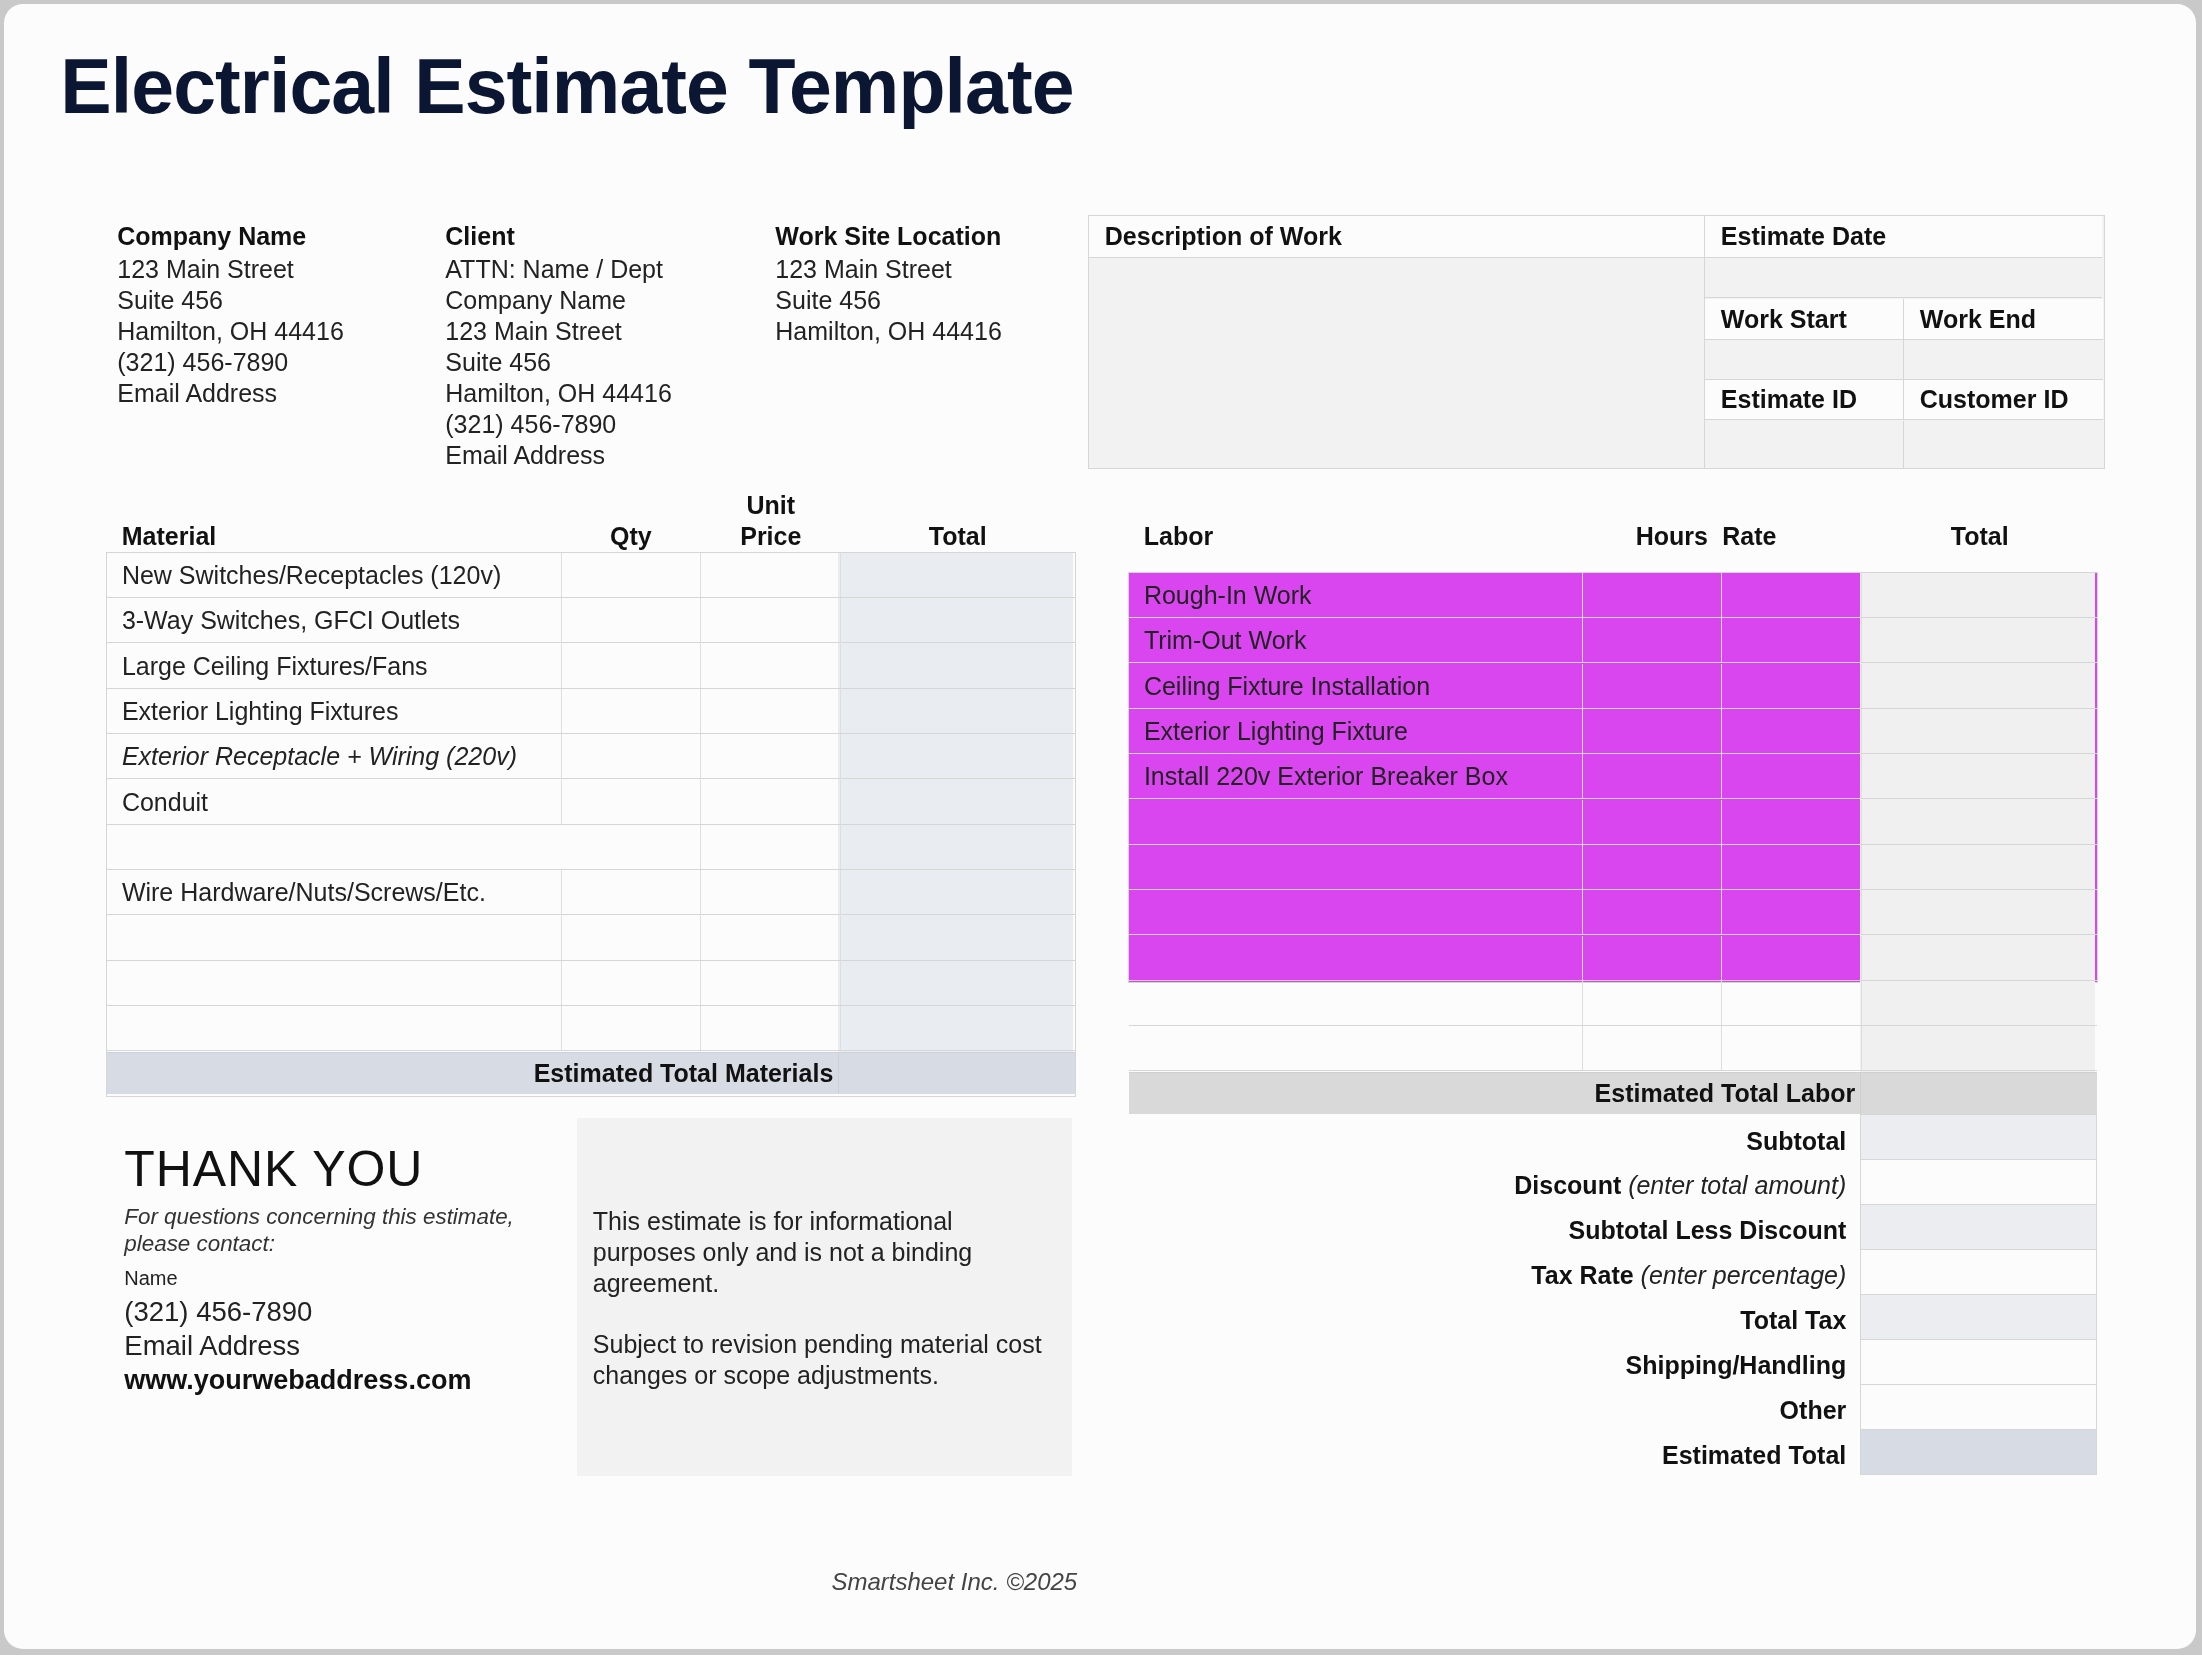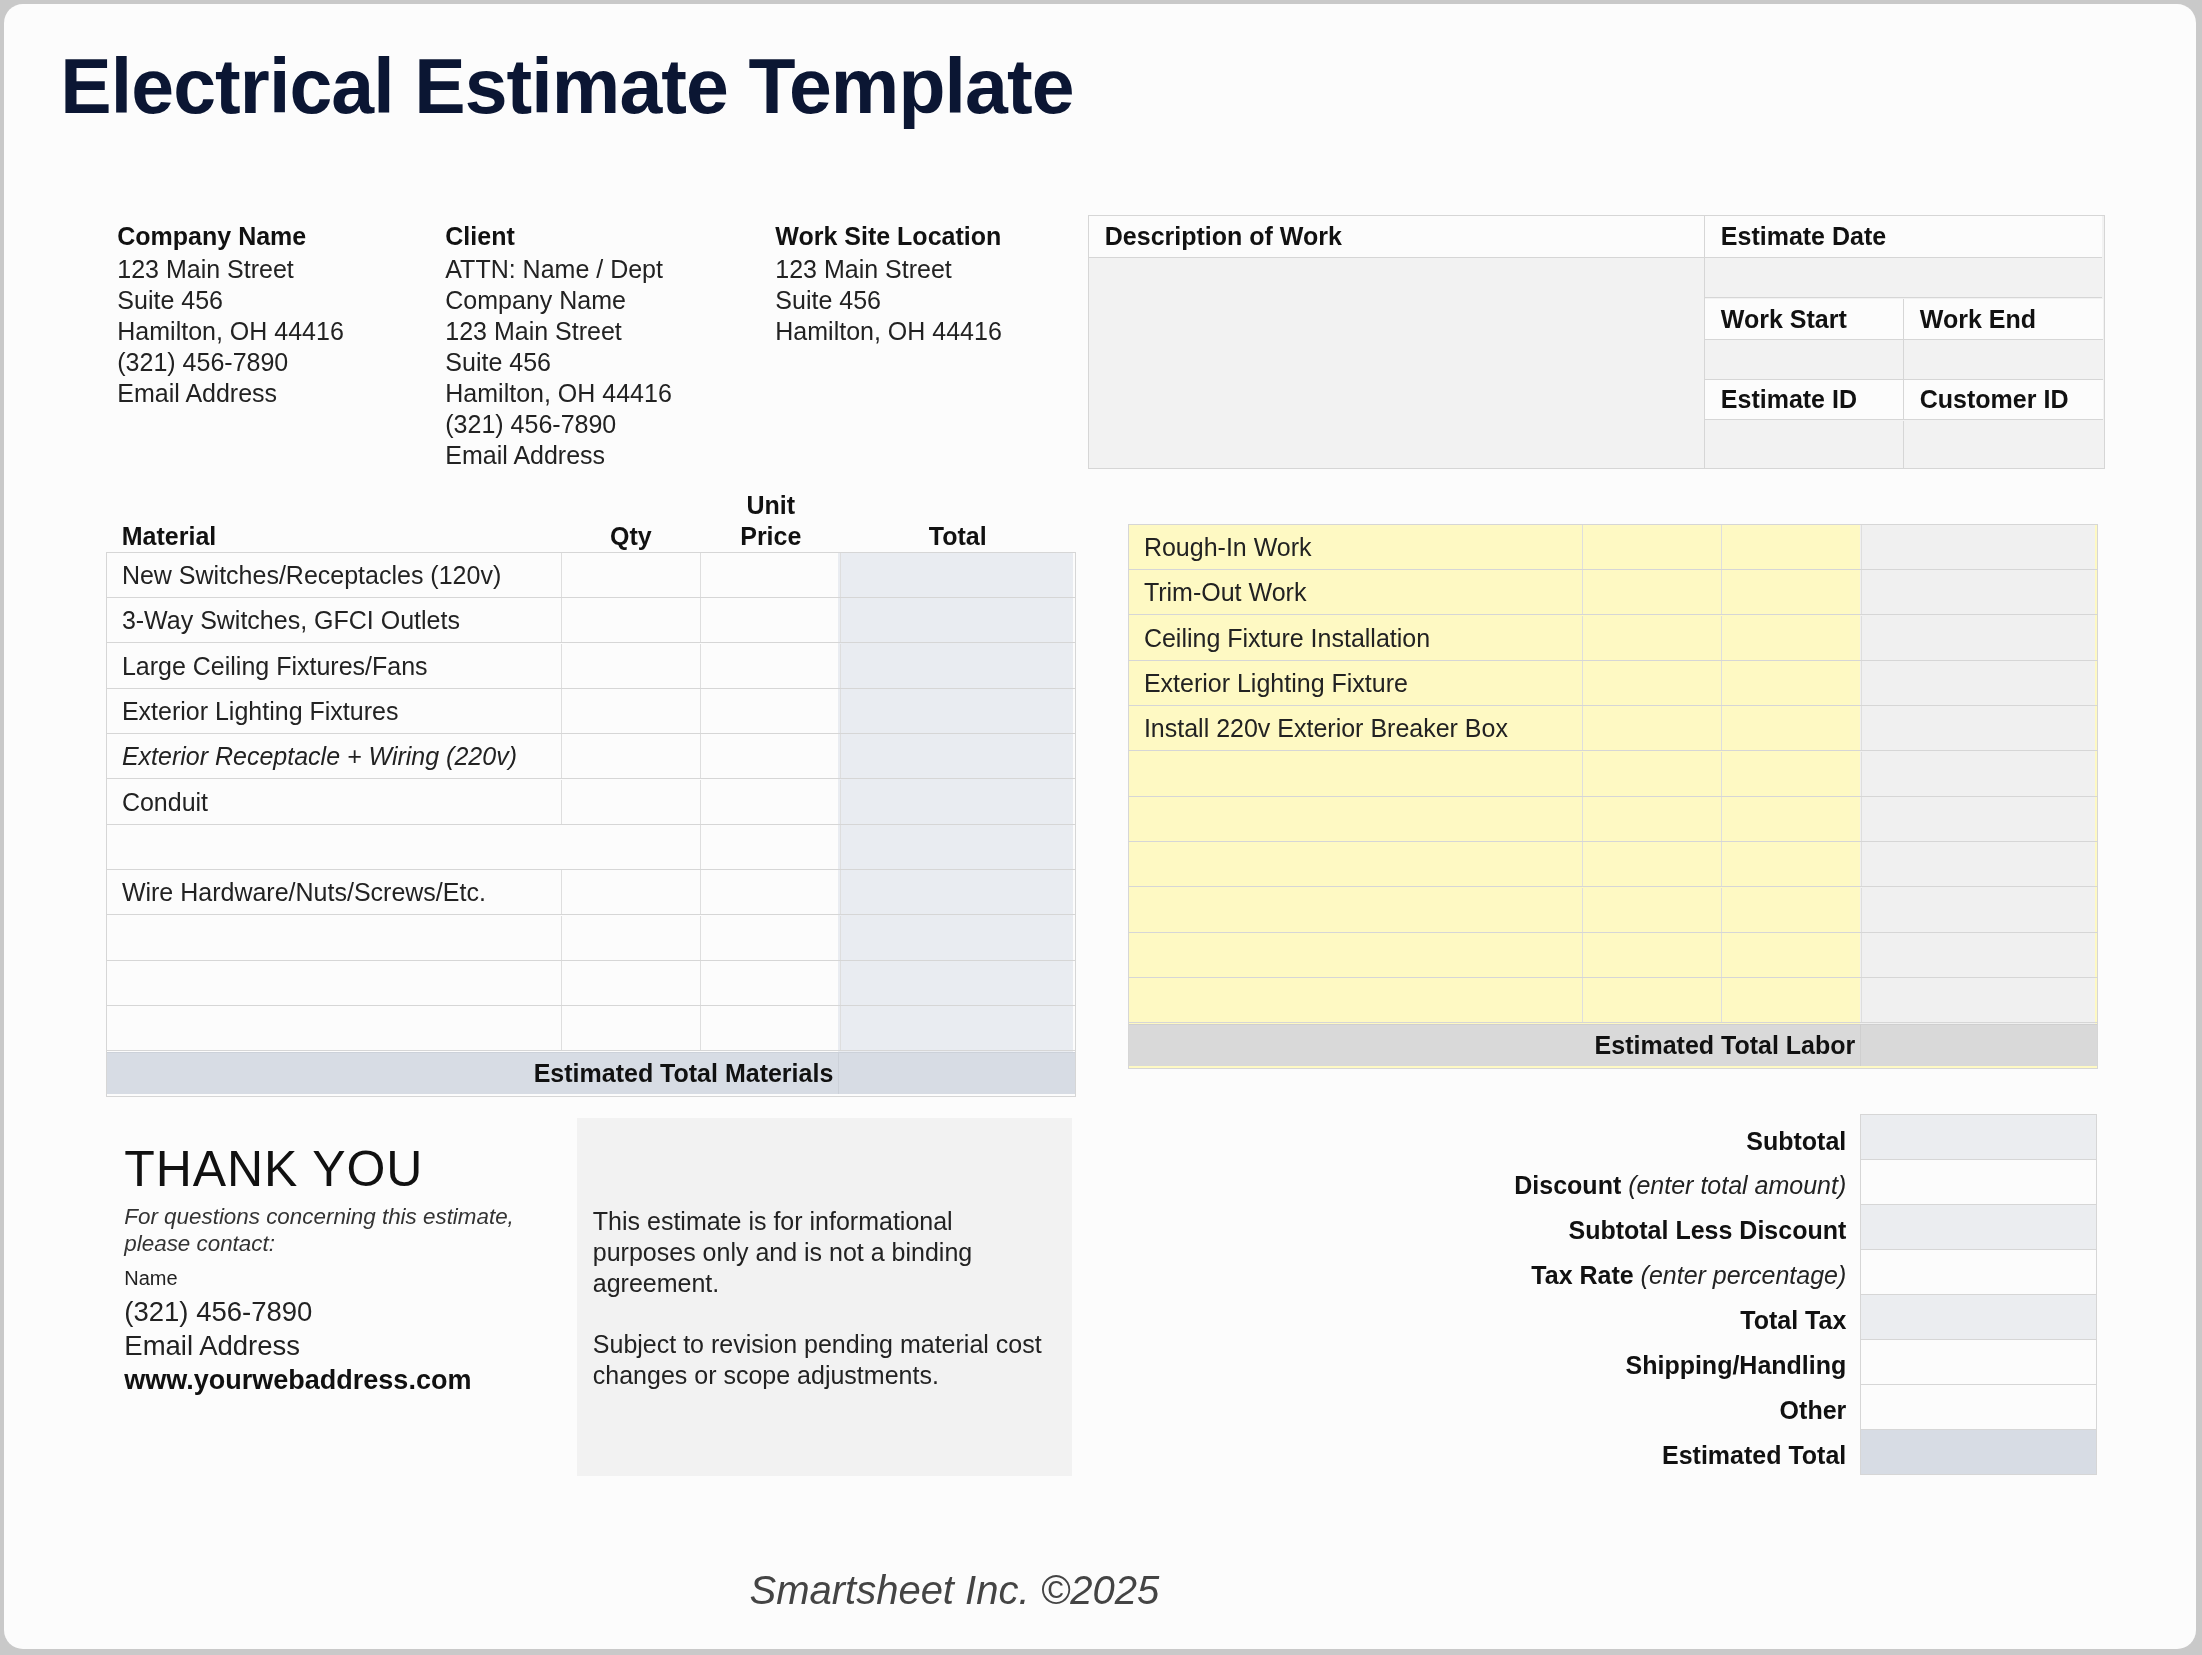--- a/index.html
+++ b/index.html
@@ -20,21 +20,21 @@
   .grid { border: 1.7px solid #d6d6d6; }
   .row { position: absolute; left: 0; right: 0; height: 45px; border-bottom: 1.7px solid #d6d6d6; }
   .row .c { position: absolute; top: 0; bottom: 0; border-right: 1.7px solid #dedede; display: flex; align-items: center; font-size: 25px; color: #222; padding-left: 14.6px; white-space: nowrap; }
   .total-row { position: absolute; left: 0; right: 0; height: 42px; display: flex; align-items: center; font-weight: bold; font-size: 25px; color: #111; }
   
   .sum-label { position: absolute; right: 0; font-size: 25px; font-weight: bold; color: #111; white-space: nowrap; text-align: right; height: 45px; display: flex; align-items: center; justify-content: flex-end; }
   .sum-label i { font-weight: normal; font-style: italic; color: #222; margin-left: 6.9px; }
   .sum-box { position: absolute; left: 0; width: 237px; height: 45px; border: 1.7px solid #d6d6d6; border-top: none; }
   .thanks { left: 120px; top: 1137px; }
   .note-box { left: 573px; top: 1114px; width: 495px; height: 358px; background: #f2f2f2; padding: 88px 0 0 15.5px; font-size: 25px; line-height: 31px; color: #222; }
-  .footer { left: 0; width: 1900px; top: 1564px; text-align: center; font-size: 40px; font-style: italic; color: #444; }
+  .footer { left: 0; width: 1900px; top: 1564px; text-align: center; font-size: 24px; font-style: italic; color: #444; }
 </style>
 </head>
 <body>
 
 <div class="page">
 
   <div class="abs title">Electrical Estimate Template</div>
 
   <div class="abs info-col" style="left:113px;">
     <div class="h">Company Name</div>
@@ -160,21 +160,21 @@
       <div class="abs" style="left:731px;top:0;bottom:0;width:235px;border-left:1.7px solid #ccd1d9;"></div>
     </div>
   </div>
 
   <div class="abs" style="left:1124px;top:486px;width:970px;height:62px;">
     <div class="abs tbl-head" style="left:15.5px;top:32px;">Labor</div>
     <div class="abs tbl-head" style="left:474px;width:139px;top:32px;text-align:center;">Hours</div>
     <div class="abs tbl-head" style="left:594px;width:139px;top:32px;text-align:left;">Rate</div>
     <div class="abs tbl-head" style="left:733px;width:237px;top:32px;text-align:center;">Total</div>
   </div>
-  <div class="abs grid" style="left:1124px;top:520px;width:970px;height:545px;background:#fef9c3;">
+  <div class="abs grid" style="left:1124px;top:568px;width:970px;height:411px;background:#d946ef;">
     <div class="abs" style="left:731px;top:0;width:235px;height:499px;background:#f0f0f0;"></div>
     <div id="lab-rows">
         <div class="row" style="top: 0px;">
           <div class="c" style="left: 0px; width: 454px;">Rough-In Work</div>
           <div class="c" style="left: 454px; width: 139px;"></div>
           <div class="c" style="left: 594px; width: 139px;"></div>
           <div class="c" style="left: 733px; width: 233px; border-right: none;"></div>
         </div>
         <div class="row" style="top: 45px;">
           <div class="c" style="left: 0px; width: 454px;">Trim-Out Work</div>

